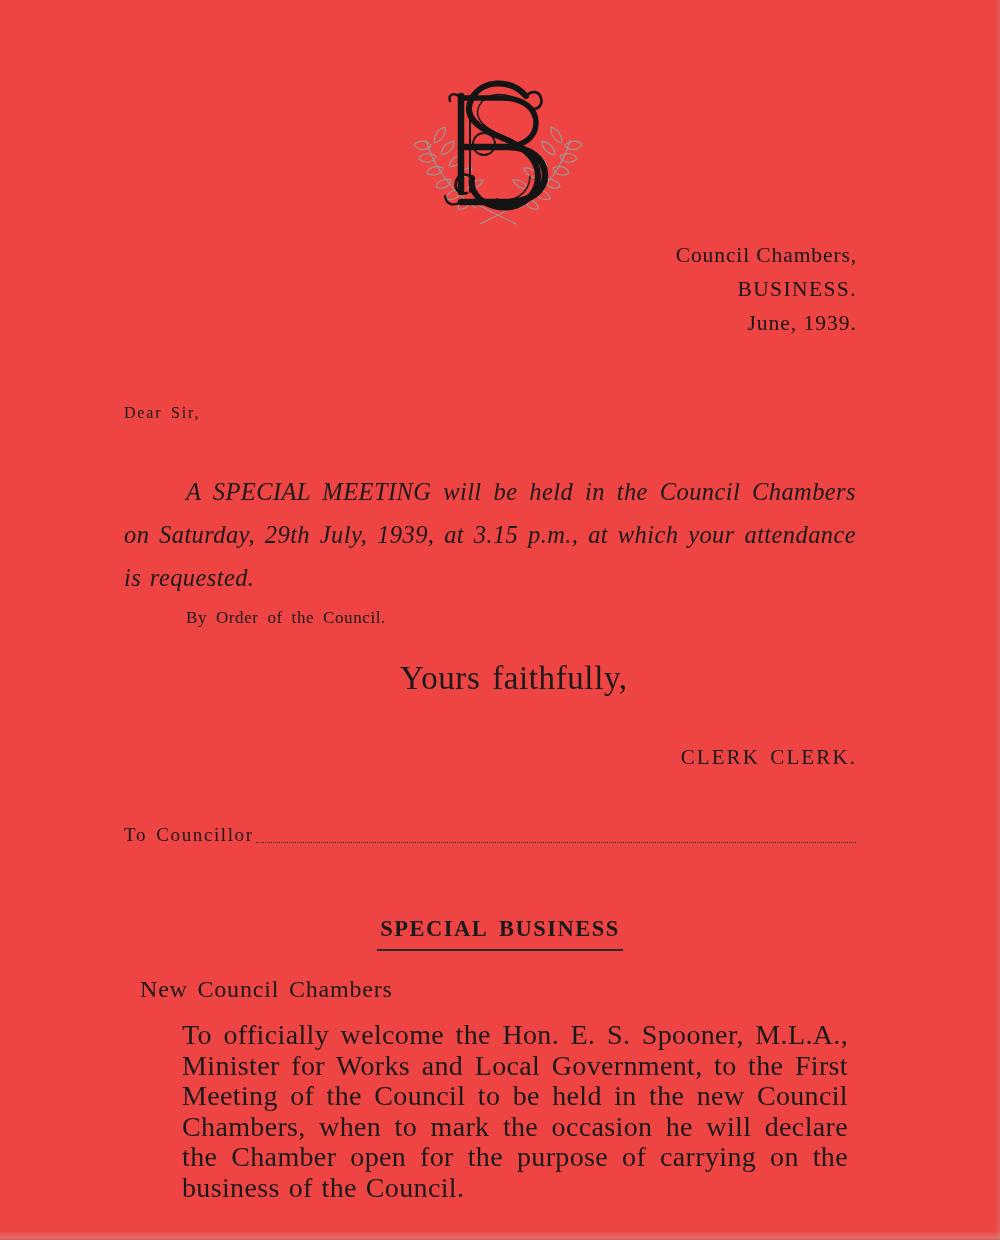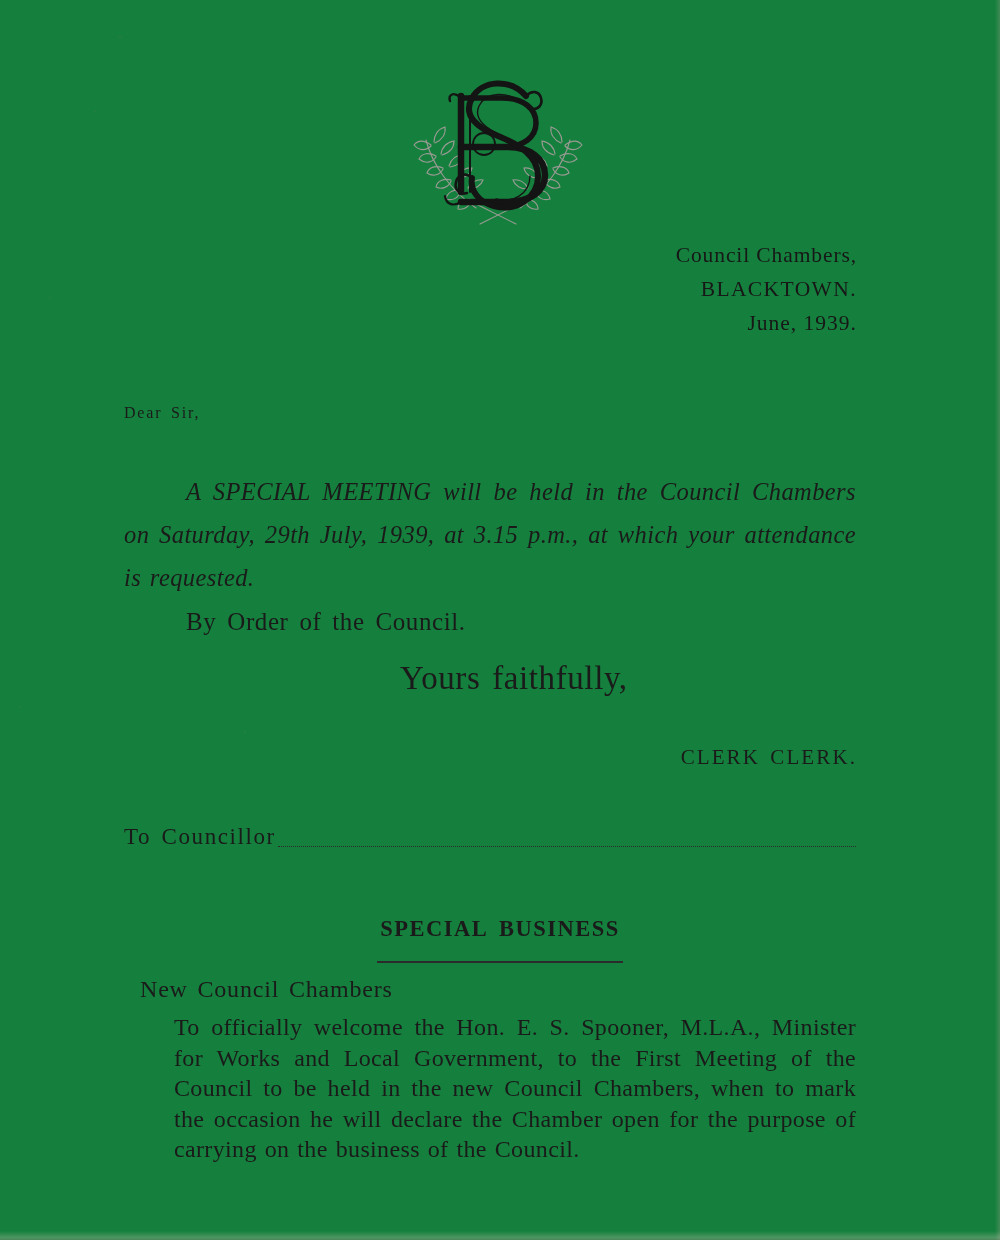--- a/index.html
+++ b/index.html
@@ -10,21 +10,21 @@
   }
   body {
     font-family: "Liberation Serif", "DejaVu Serif", serif;
     color: #1a1a1a;
   }
   .page {
     position: relative;
     width: 1000px;
     height: 1240px;
     margin: 0 auto;
-    background: #15803d;
+    background: #ef4444;
     overflow: hidden;
   }
   
   .paper-grain {
     position: absolute;
     inset: 0;
     pointer-events: none;
     background:
       radial-gradient(circle at 12% 3%, rgba(120,110,95,.22) 0 0.7px, transparent 1.2px),
       radial-gradient(circle at 9.5% 9%, rgba(120,110,95,.16) 0 0.6px, transparent 1.1px),
@@ -97,21 +97,21 @@
     letter-spacing: 0.4px;
     word-spacing: 2.2px;
     text-indent: 62px;
     font-style: italic;
   }
   .para.last-justify { text-align-last: left; }
   .by-order {
     position: absolute;
     left: 186px;
     top: 608px;
-    font-size: 25px;
+    font-size: 17px;
     letter-spacing: 0.6px;
     word-spacing: 4px;
   }
   .yours {
     position: absolute;
     left: 400px;
     top: 660px;
     font-size: 33px;
     letter-spacing: 0.6px;
     word-spacing: 3px;
@@ -128,21 +128,21 @@
   
   .councillor-row {
     position: absolute;
     left: 124px;
     top: 824px;
     width: 732px;
     display: flex;
     align-items: baseline;
   }
   .councillor-label {
-    font-size: 23px;
+    font-size: 19px;
     letter-spacing: 1.6px;
     word-spacing: 3px;
     white-space: nowrap;
   }
   .dotted-leader {
     flex: 1 1 auto;
     margin-left: 2px;
     position: relative;
     height: 1px;
     align-self: flex-end;
@@ -157,42 +157,42 @@
     right: 0;
     top: 916px;
     text-align: center;
   }
   .special-business .sb-title {
     display: inline-block;
     font-size: 22.5px;
     font-weight: bold;
     letter-spacing: 1.5px;
     word-spacing: 5px;
-    padding: 0 3px 19px 3px;
+    padding: 0 3px 7px 3px;
     border-bottom: 2.2px solid #2b2b2b;
   }
 
   .subheading {
     position: absolute;
     left: 140px;
     top: 976px;
     font-size: 24px;
     font-weight: normal;
     letter-spacing: 0.8px;
     word-spacing: 3px;
   }
   .business-para-wrap {
     position: absolute;
     left: 174px;
     top: 1012px;
     width: 682px;
   }
   .business-para {
-    margin: 0;
-    font-size: 24px;
+    margin: 8px;
+    font-size: 28px;
     line-height: 30.5px;
     text-align: justify;
     text-justify: inter-word;
     text-align-last: left;
     letter-spacing: 0.35px;
     word-spacing: 1.6px;
   }
 </style>
 </head>
 <body>
@@ -258,21 +258,21 @@
         <path d="M124 52 C110 38 88 40 81 54 C75 67 88 77 105 84" stroke-width="1.4"></path>
         <path d="M132 124 C132 142 114 152 98 147" stroke-width="1.4"></path>
 
         <circle cx="86" cy="92" r="11" stroke-width="1.8"></circle>
       </g>
     </svg>
   </div>
 
   <div class="address">
     <div class="line-chambers">Council Chambers,</div>
-    <div class="line-town">BLACKTOWN.</div>
+    <div class="line-town">BUSINESS.</div>
     <div class="line-date">June, 1939.</div>
   </div>
 
   <div class="salutation">Dear Sir,</div>
 
   <div class="body-block">
     <p class="para last-justify">A SPECIAL MEETING will be held in the Council Chambers on Saturday, 29th July, 1939, at 3.15 p.m., at which your attendance is requested.</p>
   </div>
 
   <div class="by-order">By Order of the Council.</div>

